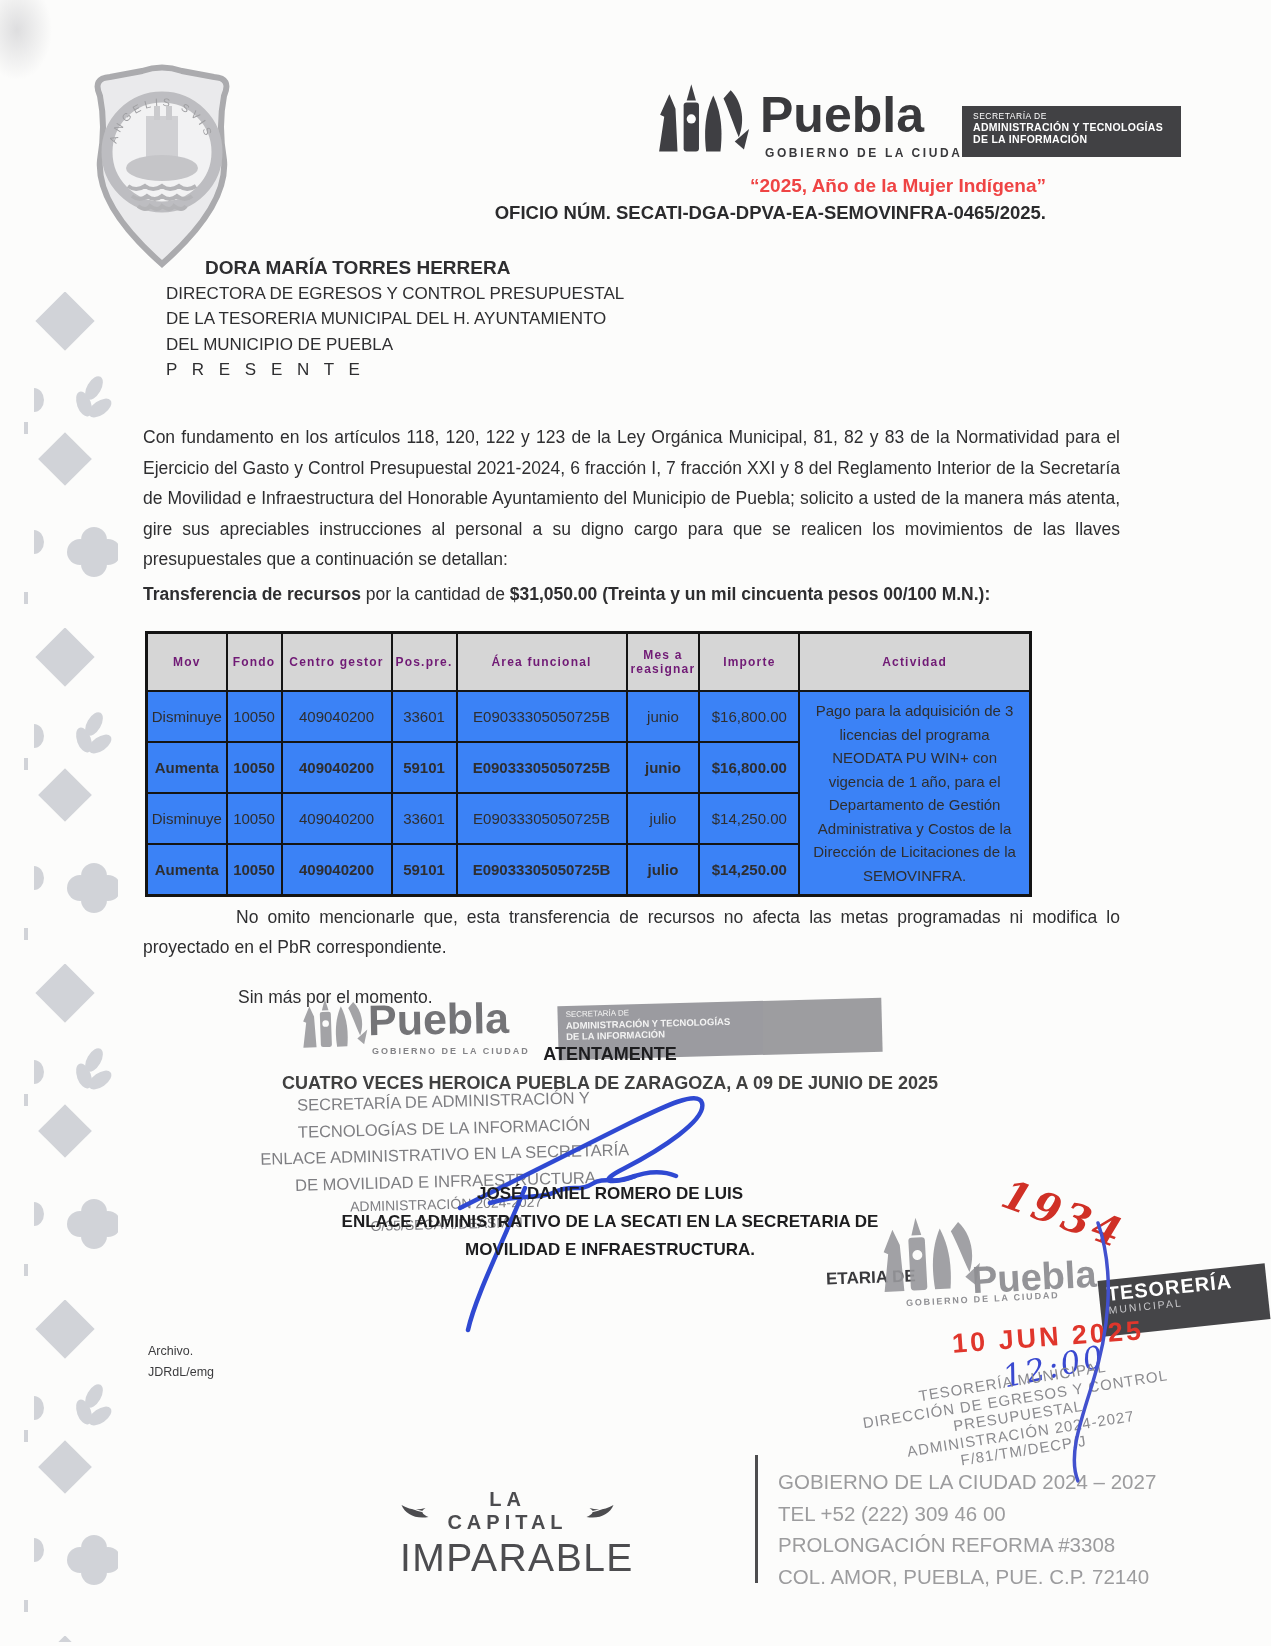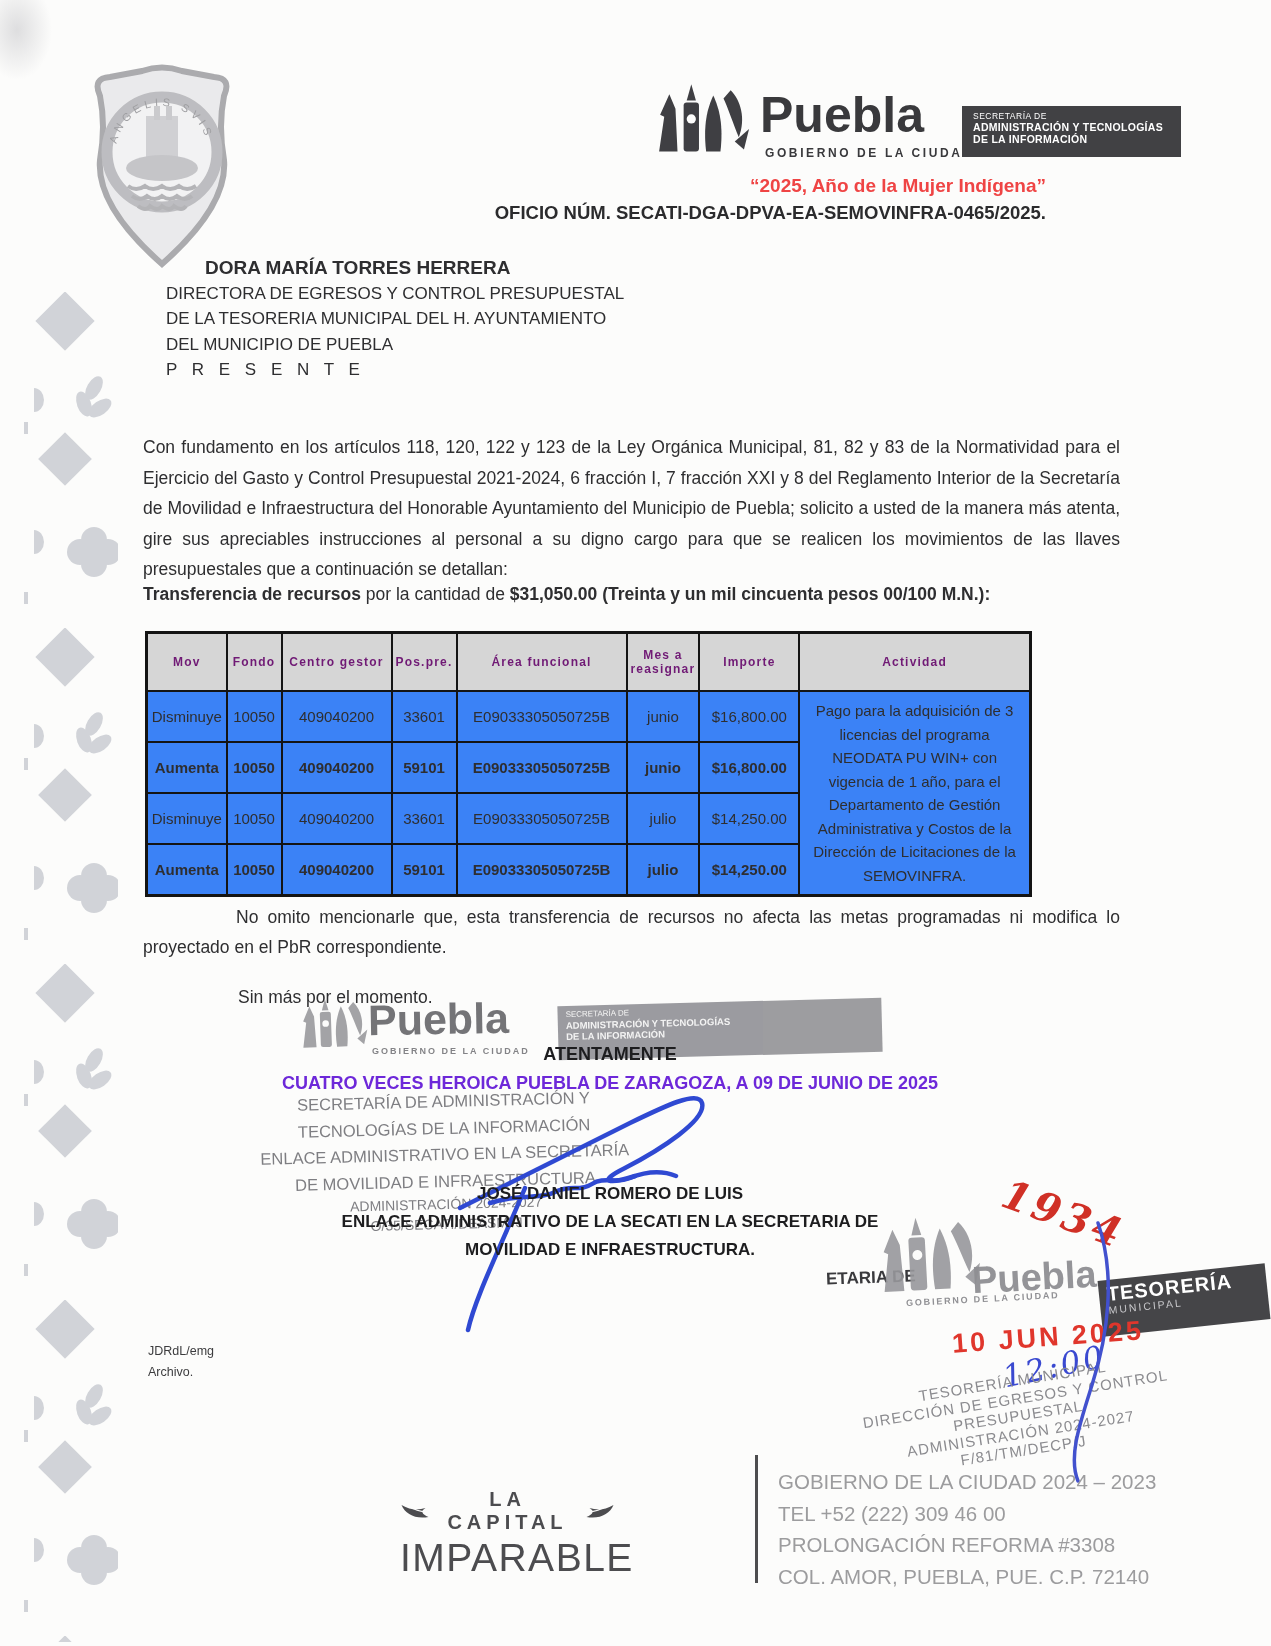--- a/index.html
+++ b/index.html
@@ -21,41 +21,41 @@
   .hdr-box{left:962px;top:106px;width:200px;height:42px;border-left:3px solid #414144;}
   .sec-box .l1{font-size:8.5px;letter-spacing:.5px;font-weight:normal;}
   .sec-box .l2,.sec-box .l3{font-size:10.5px;font-weight:bold;letter-spacing:.3px;}
   .legend{right:225px;top:175px;font-size:19px;font-weight:bold;color:#ef4444;}
   .oficio{right:225px;top:202px;font-size:18.5px;font-weight:bold;color:#2b2b2d;}
   
   .addr{left:166px;top:255px;font-size:17px;line-height:25.5px;}
   .addr .name{font-weight:bold;font-size:19px;margin-left:39px;}
   .addr .presente{letter-spacing:5px;}
   
-  .para1{left:143px;top:432px;width:977px;font-size:17.5px;line-height:30.5px;text-align:justify;}
+  .para1{left:143px;top:422px;width:977px;font-size:17.5px;line-height:30.5px;text-align:justify;}
   .transfer{left:143px;top:584px;width:1000px;font-size:17.5px;}
   .b{font-weight:bold;}
   .para2{left:143px;top:902px;width:977px;font-size:17.5px;line-height:30px;text-align:justify;text-indent:93px;}
   .closing{left:238px;top:987px;font-size:17.5px;}
   
   .tblwrap{left:145px;top:631px;}
   table.mov{border-collapse:collapse;border:3px solid #141414;table-layout:fixed;}
   table.mov th,table.mov td{border:2px solid #141414;text-align:center;vertical-align:middle;padding:2px 3px;}
   table.mov th{background:#d6d6d6;font-size:12px;letter-spacing:1.2px;height:52px;font-weight:bold;color:#701a75;}
   table.mov td{font-size:15px;height:45px;background:#3b82f6;}
   tr.bold td{font-weight:bold;margin-left:12px;}
   td.activity{font-size:13.5px;line-height:23.5px;padding:6px 8px;font-weight:normal !important;}
   .closing-stamp-icons{left:293px;top:994px;color:#8e8e92;opacity:.8;transform:rotate(-2deg);width:78px;height:66px;}
   .closing-stamp-word{left:368px;top:998px;font-size:43px;color:#5d5d61;opacity:.85;transform:rotate(-1deg);}
   .closing-stamp-gob{left:372px;top:1046px;font-size:9px;font-weight:bold;letter-spacing:2px;color:#6f6f73;opacity:.85;}
   .closing-stamp-box{left:558px;top:1002px;width:308px;height:46px;background:#84848a;opacity:.8;transform:rotate(-1.5deg);color:#f2f2f2;padding:4px 8px;line-height:1.2;}
   .closing-stamp-box .l1{font-size:8px;}
   .closing-stamp-box .l2,.closing-stamp-box .l3{font-size:9.5px;font-weight:bold;}
   .atent{left:260px;top:1044px;width:700px;text-align:center;font-size:18px;font-weight:bold;color:#1d1d1f;}
-  .placedate{left:205px;top:1073px;width:810px;text-align:center;font-size:18px;font-weight:bold;color:#6d28d9;}
+  .placedate{left:205px;top:1073px;width:810px;text-align:center;font-size:18px;font-weight:bold;color:#404040;}
   .sig-stamp-text{left:245px;top:1088px;width:400px;text-align:center;color:#7e7e82;transform:rotate(-1.5deg);line-height:26.5px;font-size:16.5px;}
   .sig-stamp-text .small{font-size:14px;line-height:20px;}
   .sig-svg{left:430px;top:1088px;width:300px;height:250px;}
   .sig-name{left:260px;top:1184px;width:700px;text-align:center;font-size:17px;font-weight:bold;color:#1d1d1f;}
   .sig-title1{left:205px;top:1212px;width:810px;text-align:center;font-size:17px;font-weight:bold;color:#1d1d1f;}
   .sig-title2{left:205px;top:1240px;width:810px;text-align:center;font-size:17px;font-weight:bold;color:#1d1d1f;}
   
   .folio{left:1000px;top:1190px;font-family:"DejaVu Serif","Liberation Serif",serif;font-style:italic;font-weight:bold;
          font-size:40px;color:#d03026;transform:rotate(20deg);letter-spacing:4px;}
   .tes-icons{left:872px;top:1208px;color:#98989c;width:110px;height:104px;transform:rotate(-3deg);opacity:.9;}
@@ -305,39 +305,39 @@
     <div>DIRECCIÓN DE EGRESOS Y CONTROL</div>
     <div>PRESUPUESTAL</div>
     <div>ADMINISTRACIÓN 2024-2027</div>
     <div>F/81/TM/DECP/J</div>
   </div>
   <svg class="abs pen-svg" viewBox="0 0 120 280">
     <path d="M78 8 C96 60 88 120 72 170 C60 208 48 242 58 266" stroke="#4251ce" stroke-width="3.5" fill="none" stroke-linecap="round"></path>
   </svg>
 
   <div class="abs cc">
+    <div>Archivo.</div>
     <div>JDRdL/emg</div>
-    <div>Archivo.</div>
   </div>
 
   <div class="abs slogan">
     <div class="l1">
       <svg class="wing" viewBox="0 0 40 24">
         <path d="M38 20 C20 23 7 16 2 4 C14 11 24 11 34 8 C27 12 29 16 38 20 Z" fill="#4c4c4f"></path>
         <path d="M36 13 C26 13 18 10 12 5" stroke="#fcfcfb" stroke-width="1.5" fill="none"></path>
       </svg>
       <span>LA CAPITAL</span>
       <svg class="wing r" viewBox="0 0 40 24">
         <path d="M38 20 C20 23 7 16 2 4 C14 11 24 11 34 8 C27 12 29 16 38 20 Z" fill="#4c4c4f"></path>
         <path d="M36 13 C26 13 18 10 12 5" stroke="#fcfcfb" stroke-width="1.5" fill="none"></path>
       </svg>
     </div>
     <div class="l2">IMPARABLE</div>
   </div>
   <div class="abs divider"></div>
   <div class="abs footer-right">
-    <div>GOBIERNO DE LA CIUDAD 2024 – 2023</div>
+    <div>GOBIERNO DE LA CIUDAD 2024 – 2027</div>
     <div>TEL +52 (222) 309 46 00</div>
     <div>PROLONGACIÓN REFORMA #3308</div>
     <div>COL. AMOR, PUEBLA, PUE. C.P. 72140</div>
   </div>
 
 </div>
 
 </body></html>

